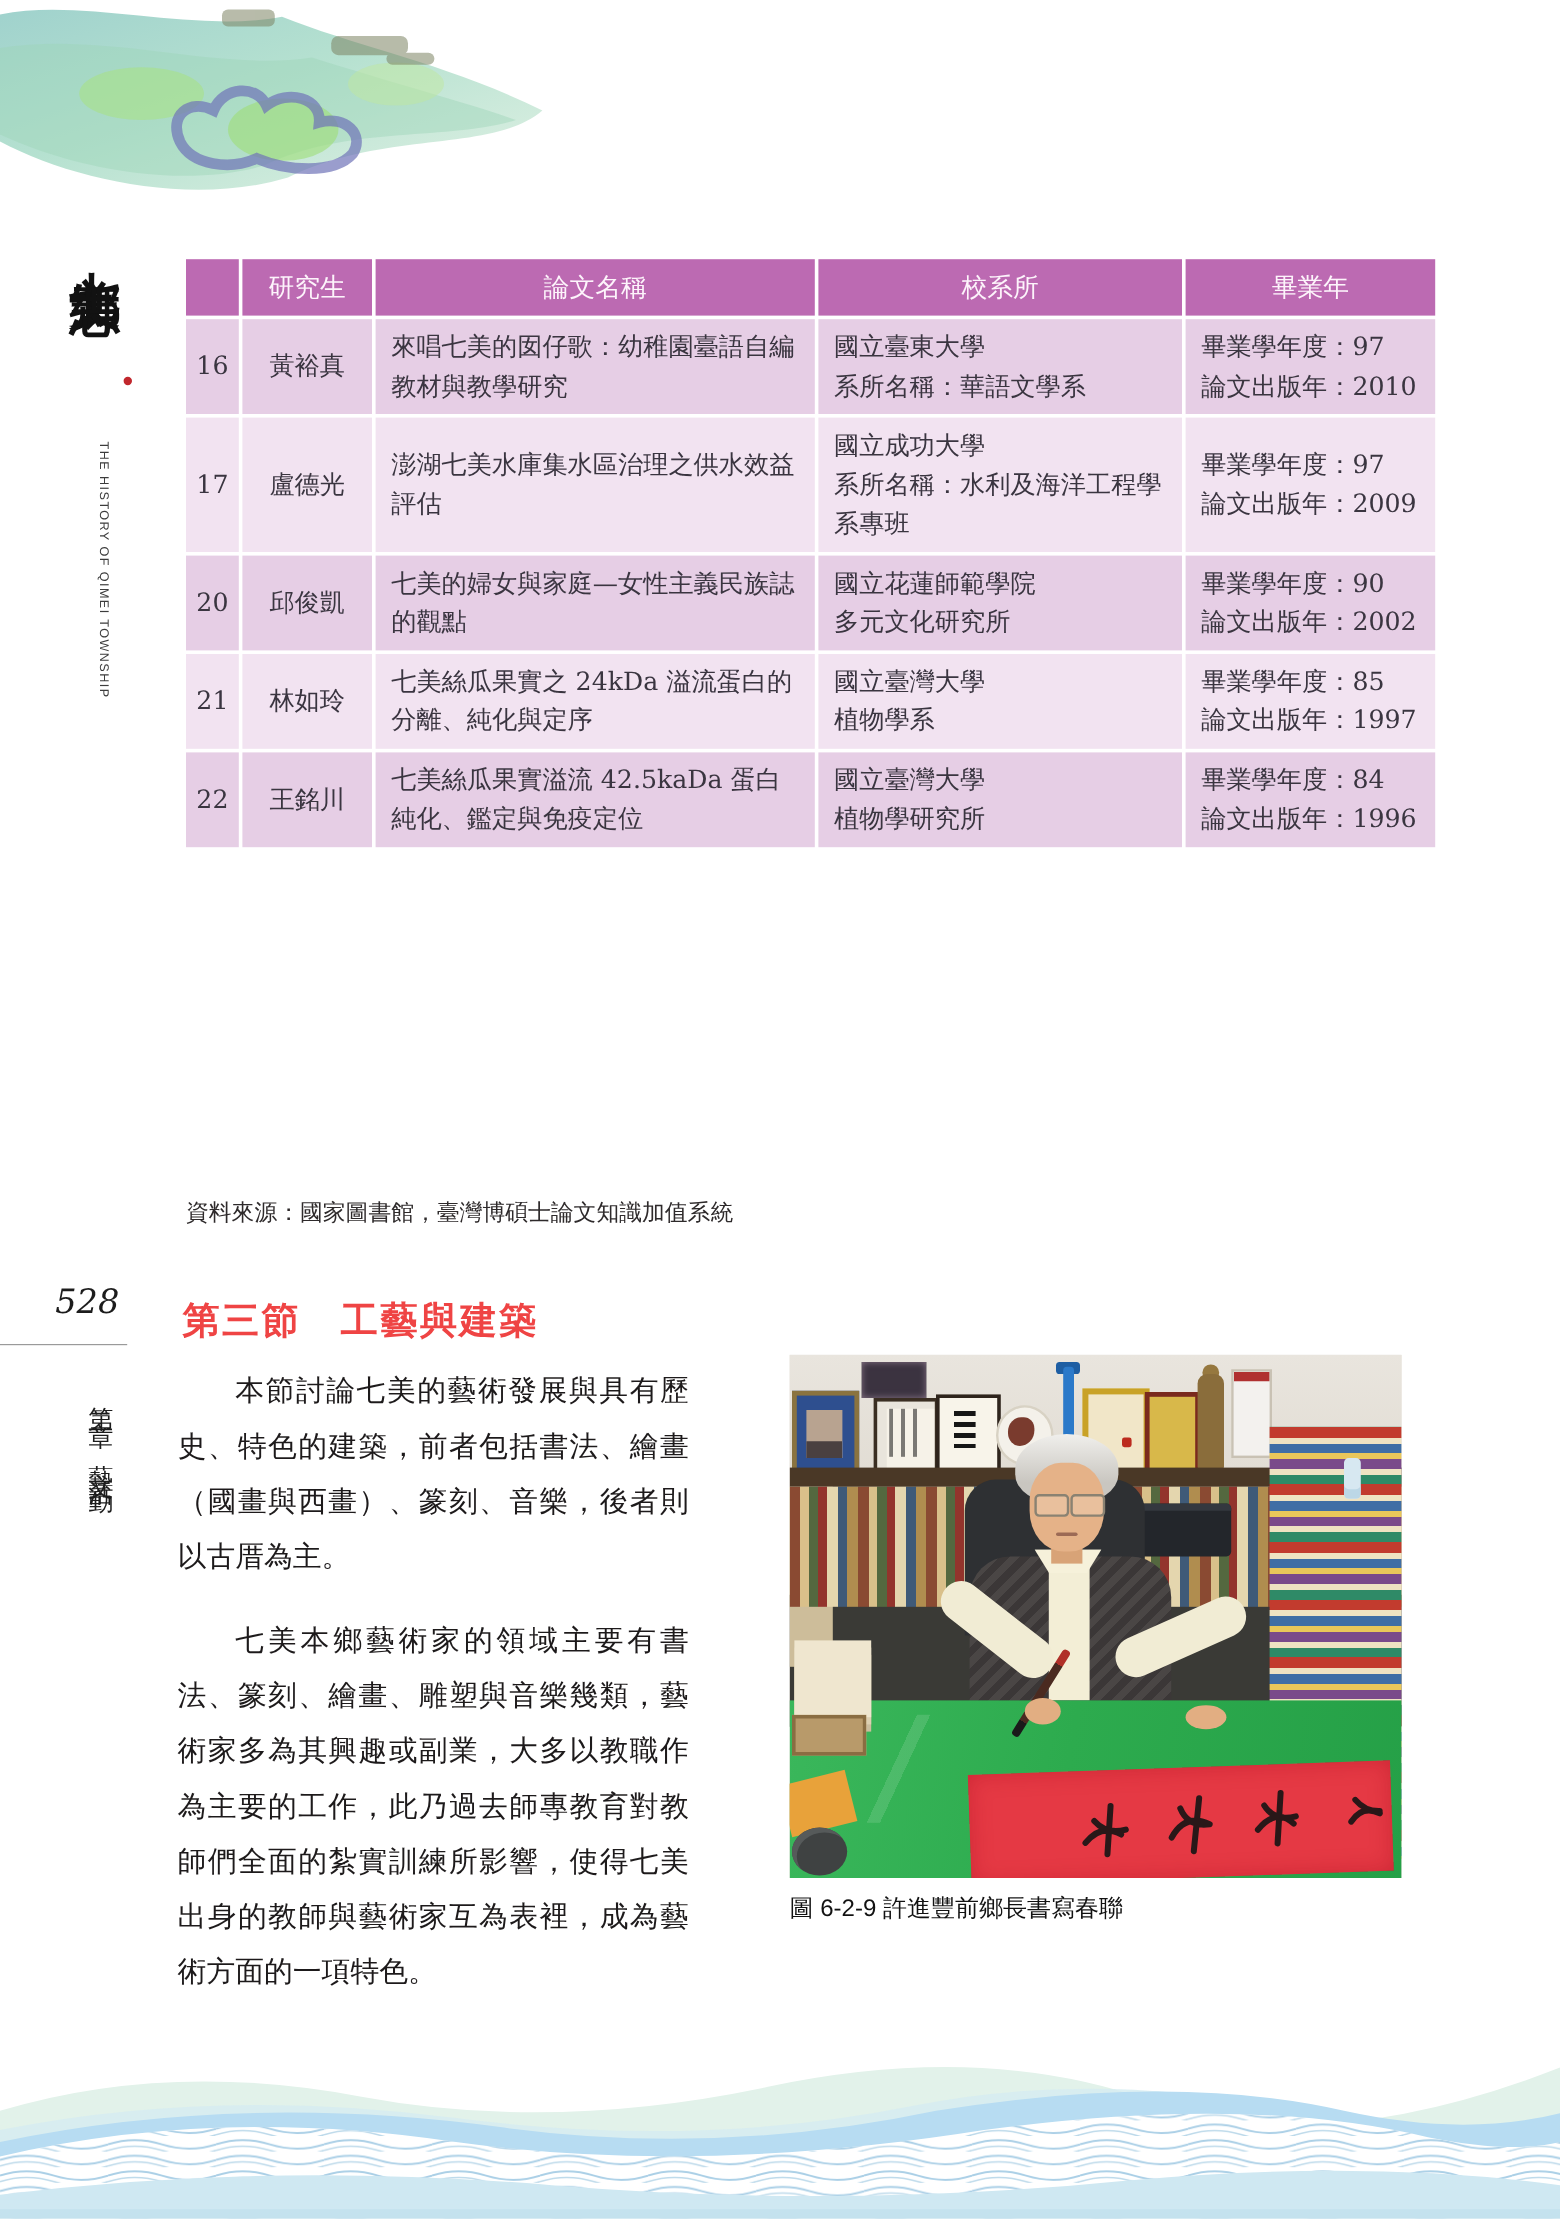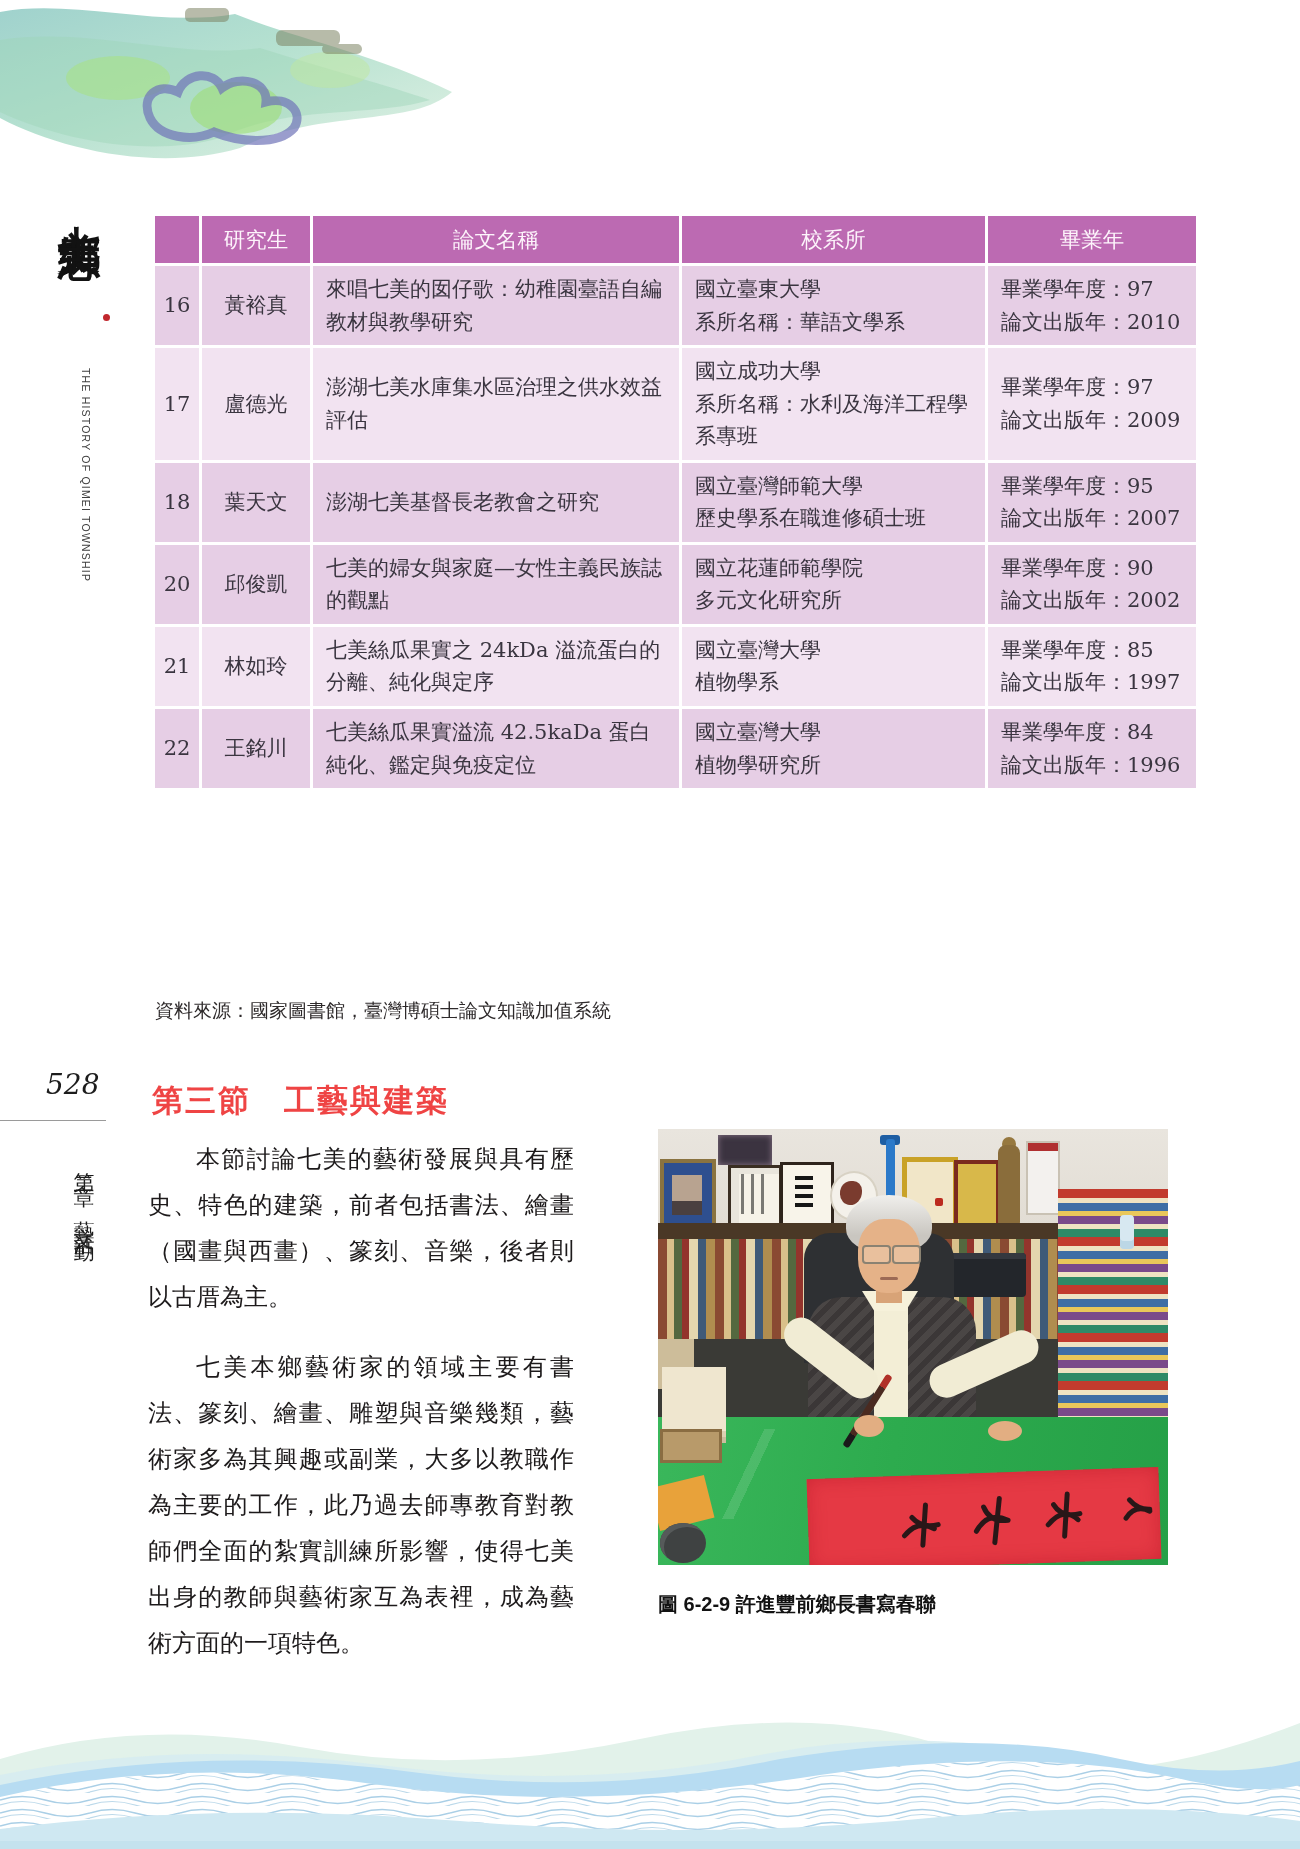--- a/index.html
+++ b/index.html
@@ -149,22 +149,22 @@
     box-shadow:inset 0 0 0 3px #8a6d42;}
   .gold-paper{left:-4px; top:352px; width:56px; height:44px; background:#e8a23a; transform:rotate(-14deg);}
   .inkstone{left:2px; top:394px; width:46px; height:40px; background:#3f4242; border-radius:50%;
     box-shadow:inset 4px 4px 0 #565a5a;}
   .couplet{left:150px; top:344px; width:352px; height:92px; background:#e53944; transform:rotate(-2deg);
     box-shadow:inset 0 0 18px rgba(160,10,25,.35);}
   .couplet svg{position:static;}
   .brush{left:206px; top:240px; width:7px; height:84px; background:linear-gradient(180deg,#b03028 0 14px,#4a2a20 14px 70px,#1a1a1a 70px 100%);
     transform:rotate(32deg); border-radius:3px;}
   .fig-caption{
-    margin-top:26px;
-    font-family:"Liberation Sans", sans-serif; font-weight:bold;
+    margin-top:12px;
+    font-family:"Liberation Sans", sans-serif; font-weight:normal;
     font-size:20px; color:#121212;
   }
   
   .waves{position:absolute; left:0; bottom:0; width:1300px; height:160px;}
 </style>
 </head>
 <body>
 
 <div class="page">
 
@@ -224,33 +224,20 @@
           <td class="c-no">17</td>
           <td class="c-name">盧德光</td>
           <td class="c-thesis">澎湖七美水庫集水區治理之供水效益評估</td>
           <td class="c-school">
             <div>國立成功大學</div>
             <div>系所名稱：水利及海洋工程學系專班</div>
           </td>
           <td class="c-year">
             <div>畢業學年度：97</div>
             <div>論文出版年：2009</div>
-          </td>
-        </tr>
-        <tr class="row-a">
-          <td class="c-no">18</td>
-          <td class="c-name">葉天文</td>
-          <td class="c-thesis">澎湖七美基督長老教會之研究</td>
-          <td class="c-school">
-            <div>國立臺灣師範大學</div>
-            <div>歷史學系在職進修碩士班</div>
-          </td>
-          <td class="c-year">
-            <div>畢業學年度：95</div>
-            <div>論文出版年：2007</div>
           </td>
         </tr>
         <tr class="row-a">
           <td class="c-no">20</td>
           <td class="c-name">邱俊凱</td>
           <td class="c-thesis">七美的婦女與家庭—女性主義民族誌的觀點</td>
           <td class="c-school">
             <div>國立花蓮師範學院</div>
             <div>多元文化研究所</div>
           </td>

